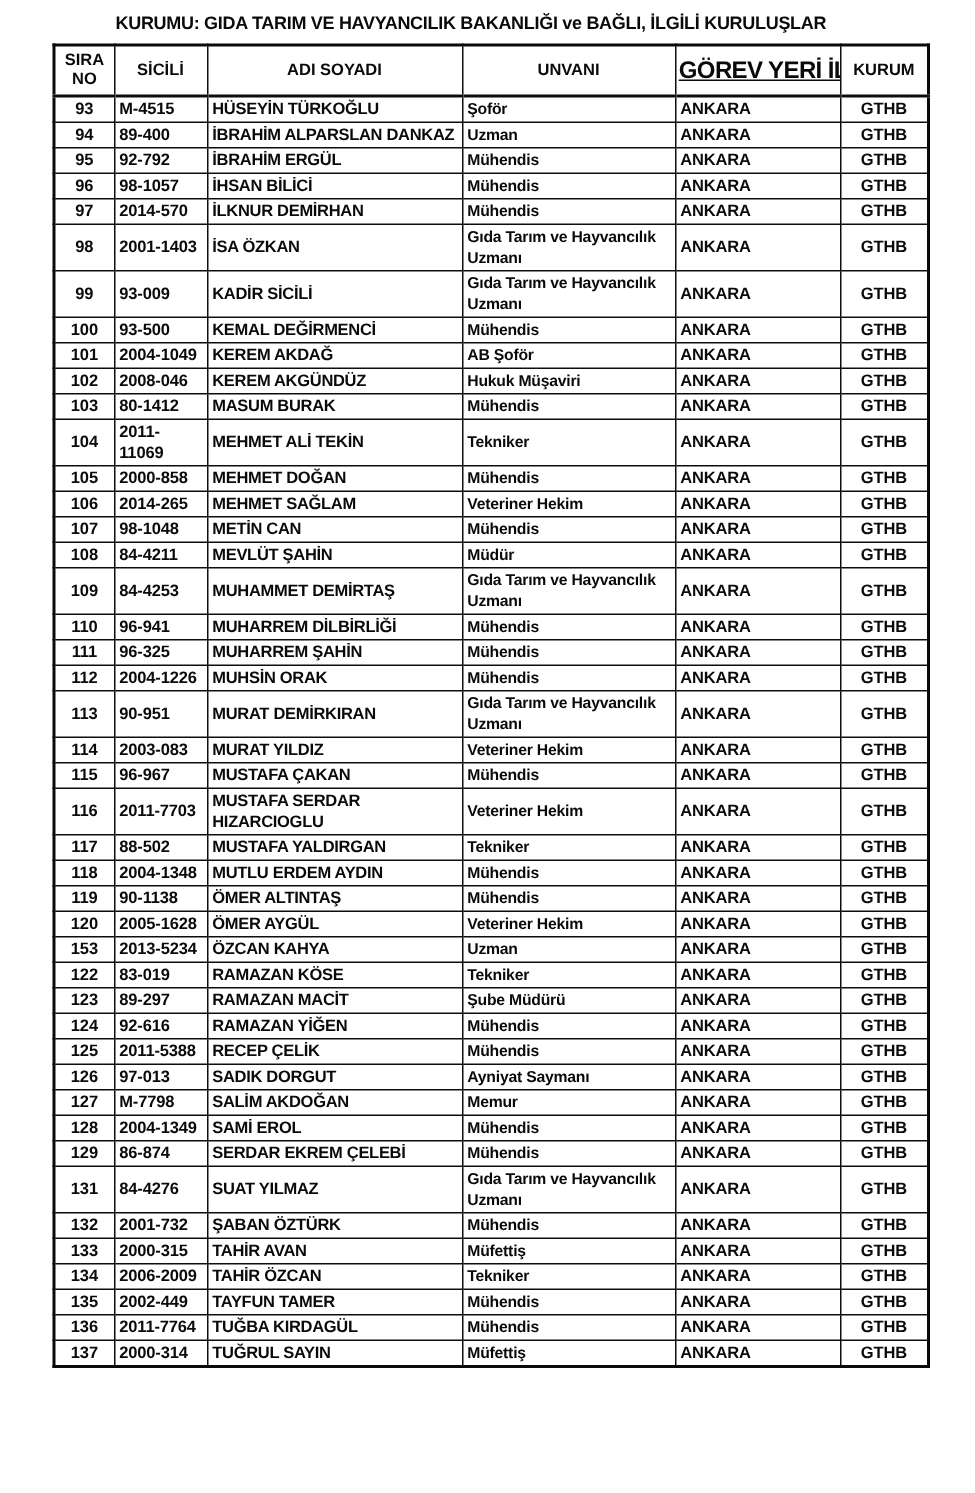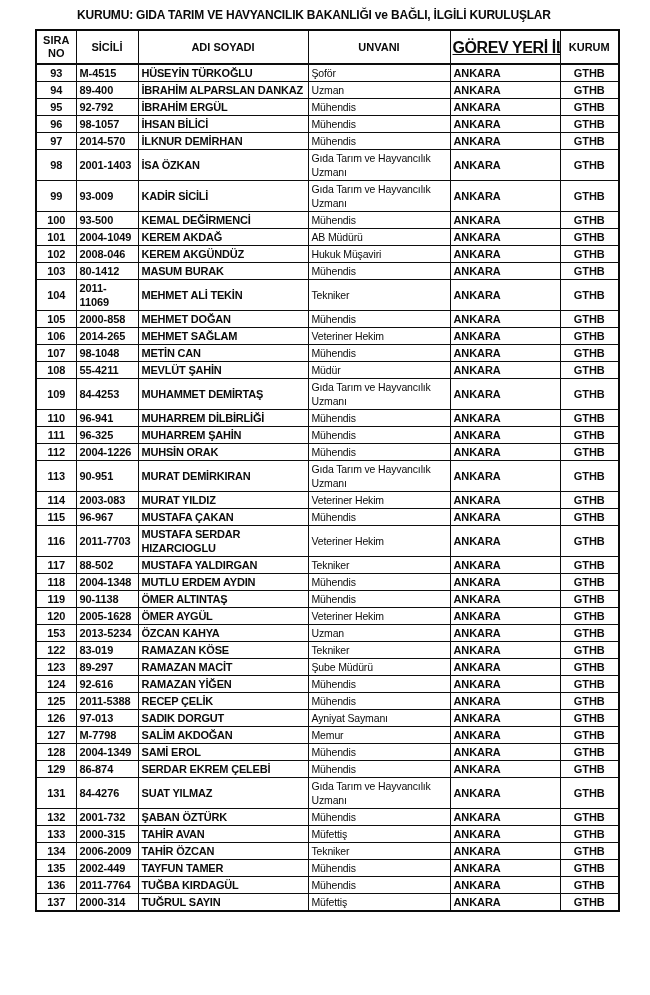--- a/index.html
+++ b/index.html
@@ -43,21 +43,21 @@
   td {
     font-size: 11px;
     height: 17px;
     line-height: 14px;
     padding: 1px 3px;
     text-align: left;
     letter-spacing: -0.1px;
   }
   td:nth-child(1), td:nth-child(6) { text-align: center; padding: 1px 1px; }
   td:nth-child(3) { letter-spacing: -0.2px; }
-  td:nth-child(4) { font-size: 10.5px; letter-spacing: -0.15px; font-weight: 400; }
+  td:nth-child(4) { font-size: 10.5px; letter-spacing: -0.15px; font-weight: 700; }
   col.c1 { width: 40px; }
   col.c2 { width: 62px; }
   col.c3 { width: 170px; }
   col.c4 { width: 142px; }
   col.c5 { width: 110px; }
   col.c6 { width: 59px; }
 </style>
 </head>
 <body>
 
@@ -145,21 +145,21 @@
           <td>93-500</td>
           <td>KEMAL DEĞİRMENCİ</td>
           <td>Mühendis</td>
           <td>ANKARA</td>
           <td>GTHB</td>
         </tr>
         <tr>
           <td>101</td>
           <td>2004-1049</td>
           <td>KEREM AKDAĞ</td>
-          <td>AB Müdürü</td>
+          <td>AB Şoför</td>
           <td>ANKARA</td>
           <td>GTHB</td>
         </tr>
         <tr>
           <td>102</td>
           <td>2008-046</td>
           <td>KEREM AKGÜNDÜZ</td>
           <td>Hukuk Müşaviri</td>
           <td>ANKARA</td>
           <td>GTHB</td>
@@ -199,21 +199,21 @@
         <tr>
           <td>107</td>
           <td>98-1048</td>
           <td>METİN CAN</td>
           <td>Mühendis</td>
           <td>ANKARA</td>
           <td>GTHB</td>
         </tr>
         <tr>
           <td>108</td>
-          <td>55-4211</td>
+          <td>84-4211</td>
           <td>MEVLÜT ŞAHİN</td>
           <td>Müdür</td>
           <td>ANKARA</td>
           <td>GTHB</td>
         </tr>
         <tr>
           <td>109</td>
           <td>84-4253</td>
           <td>MUHAMMET DEMİRTAŞ</td>
           <td>Gıda Tarım ve Hayvancılık Uzmanı</td>

